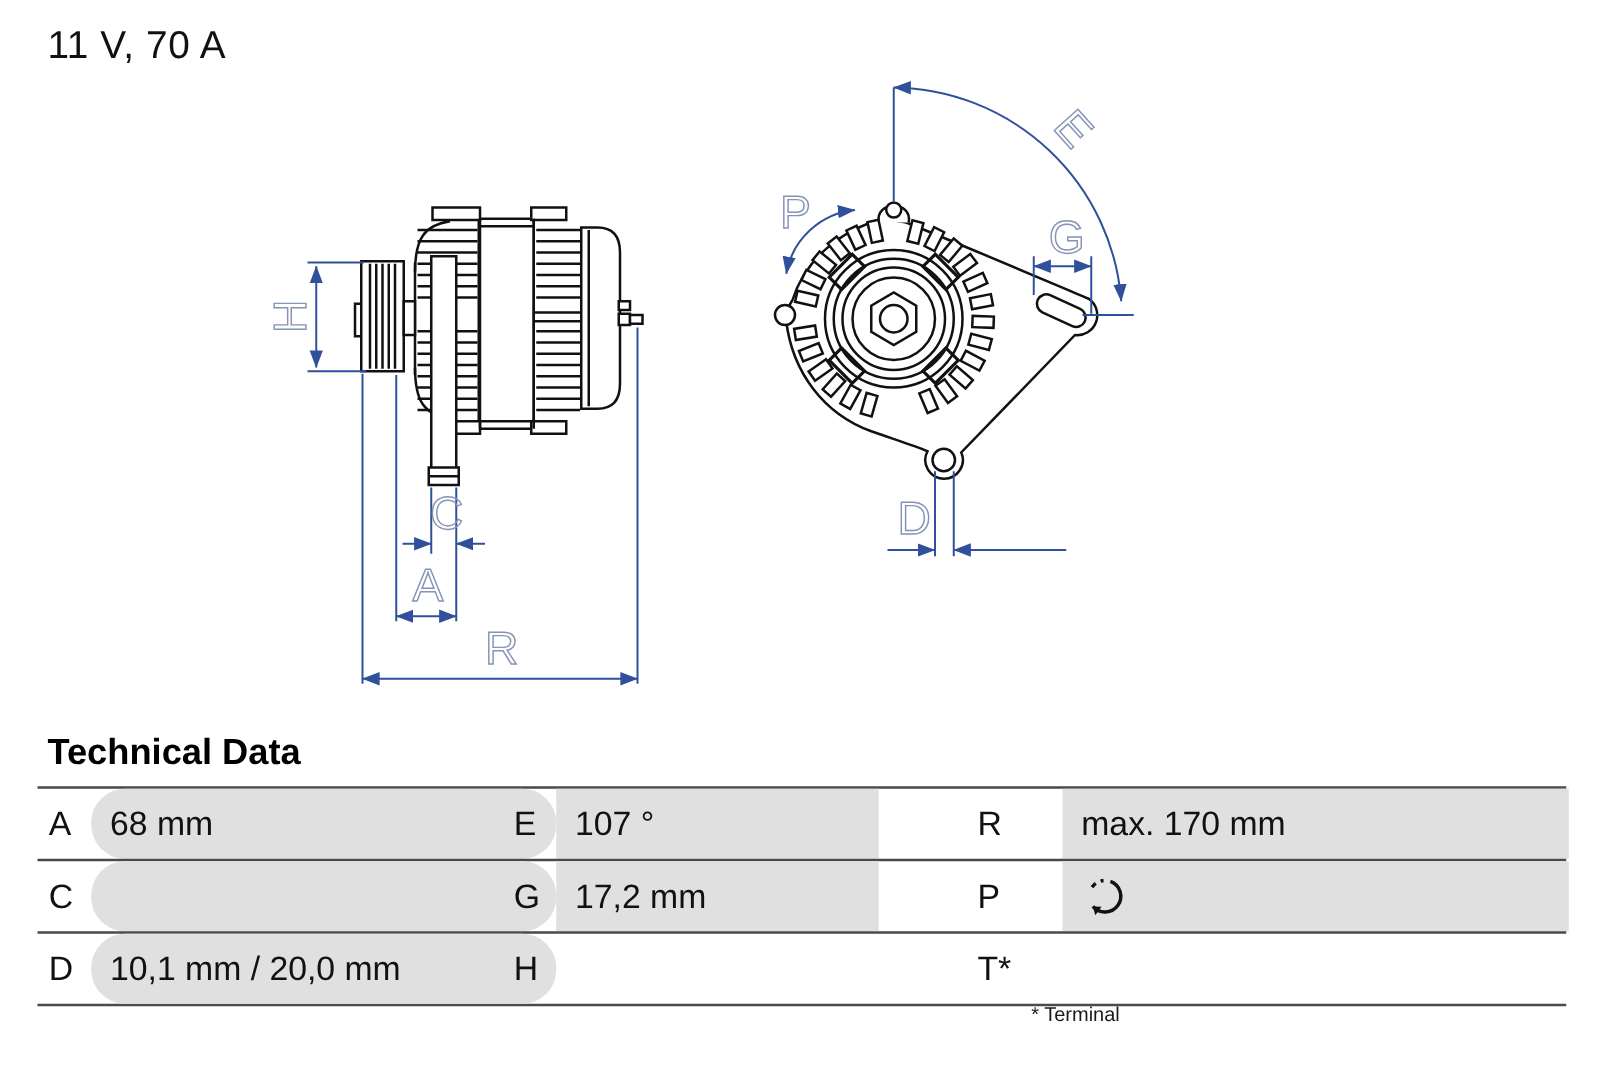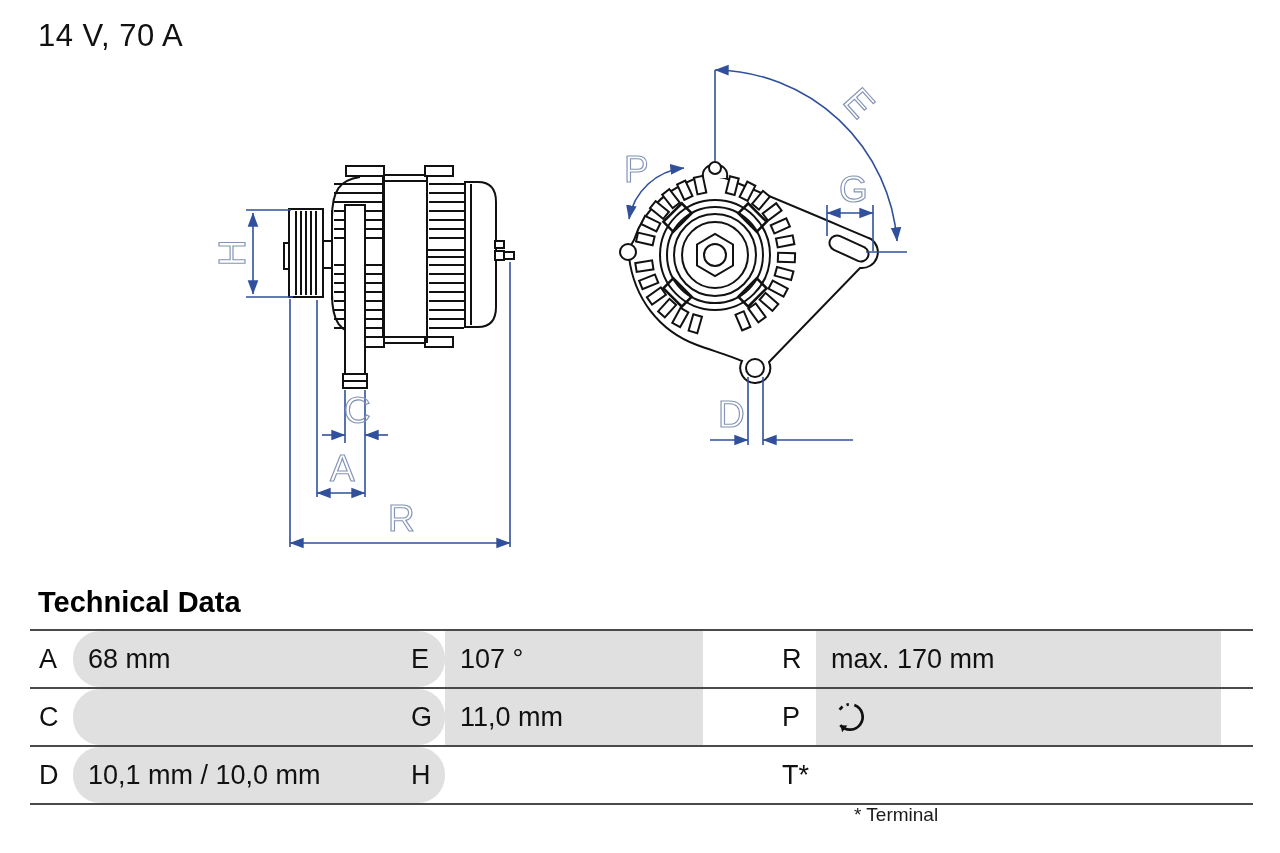--- a/index.html
+++ b/index.html
@@ -12,38 +12,38 @@
   
   .tech-heading{position:absolute;left:38px;top:586px;font-size:29px;font-weight:700;color:#000000;}
   .tech-table{position:absolute;left:30px;top:629px;width:1223px;border-bottom:2px solid #4a4a4a;}
   .t-row{position:relative;height:56px;border-top:2px solid #4a4a4a;}
   .t-key{position:absolute;top:0;height:100%;display:flex;align-items:center;
          font-size:27px;color:#111;}
   .t-val{position:absolute;top:0;height:100%;display:flex;align-items:center;
          background:#e0e0e0;font-size:27px;color:#111;padding-left:15px;box-sizing:border-box;}
   .k1{left:9px;}  .v1{left:43px;width:372px;border-radius:27px;}
   .k2{left:381px;} .v2{left:415px;width:258px;}
-  .k3{left:752px;} .v3{left:786px;width:405px;}
-  .footnote{position:absolute;left:825px;top:804px;font-size:19px;color:#1a1a1a;margin-left:29px;}
+  .k3{left:752px;} .v3{left:820px;width:405px;}
+  .footnote{position:absolute;left:825px;top:804px;font-size:16px;color:#1a1a1a;}
 
   
   .blk{stroke:#111;fill:none;stroke-width:2;}
   .blkw{stroke:#111;fill:#fff;stroke-width:2;}
   .fin{stroke:#111;stroke-width:2;}
   .dim{stroke:#30509c;stroke-width:1.6;fill:none;}
   .dimlabel{fill:none;stroke:#8494b4;stroke-width:1.15;font-size:37px;
             font-family:"Liberation Sans",sans-serif;}
   .rot-icon{display:block;}
 </style>
 </head>
 <body>
 
 <div class="stage">
 
-  <h1 class="page-title">14 V, 70 A</h1>
+  <h1 class="page-title">11 V, 70 A</h1>
 
   <svg id="drawing" width="1280" height="575" viewBox="0 0 1280 575">
     <defs>
       <marker id="arr" viewBox="0 0 10 10" refX="9.5" refY="5" markerWidth="9" markerHeight="9" orient="auto-start-reverse">
         <path d="M0,1.3 L9.8,5 L0,8.7 Z" fill="#30509c"></path>
       </marker>
     </defs>
 
     <g>
 
@@ -248,34 +248,34 @@
       <span class="t-val v1">68 mm</span>
       <span class="t-key k2">E</span>
       <span class="t-val v2">107 °</span>
       <span class="t-key k3">R</span>
       <span class="t-val v3">max. 170 mm</span>
     </div>
     <div class="t-row">
       <span class="t-key k1">C</span>
       <span class="t-val v1"></span>
       <span class="t-key k2">G</span>
-      <span class="t-val v2">11,0 mm</span>
+      <span class="t-val v2">17,2 mm</span>
       <span class="t-key k3">P</span>
       <span class="t-val v3">
         <svg class="rot-icon" width="38" height="38" viewBox="0 0 34 36">
           <path d="M21.1,6.7 A12,12 0 1 1 7.8,25.7" fill="none" stroke="#111" stroke-width="2.6"></path>
           <polygon points="7.8,25.7 14.2,27.3 8.2,32.6" fill="#111" transform="rotate(-12 7.8 25.7)"></polygon>
           <path d="M7.2,11.1 A12,12 0 0 1 15.9,6.1" fill="none" stroke="#111" stroke-width="2.6" stroke-dasharray="4,4"></path>
         </svg>
       </span>
 
     </div>
     <div class="t-row">
       <span class="t-key k1">D</span>
-      <span class="t-val v1">10,1 mm / 10,0 mm</span>
+      <span class="t-val v1">10,1 mm / 20,0 mm</span>
       <span class="t-key k2">H</span>
       <span class="t-key k3">T*</span>
     </div>
   </div>
 
   <div class="footnote">* Terminal</div>
 
 </div>
 
 </body></html>

